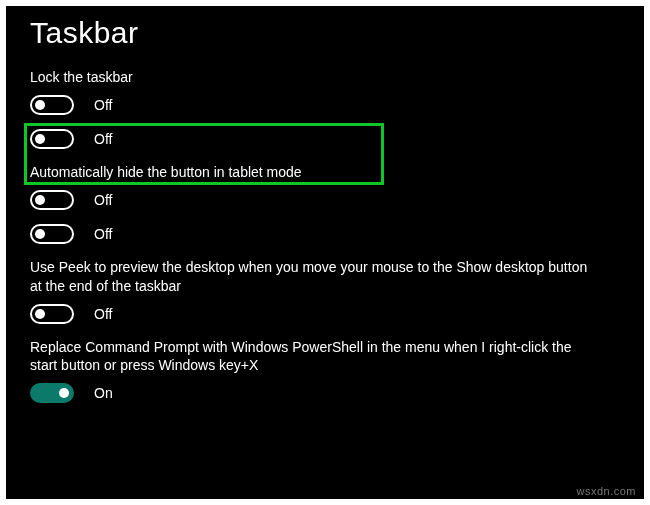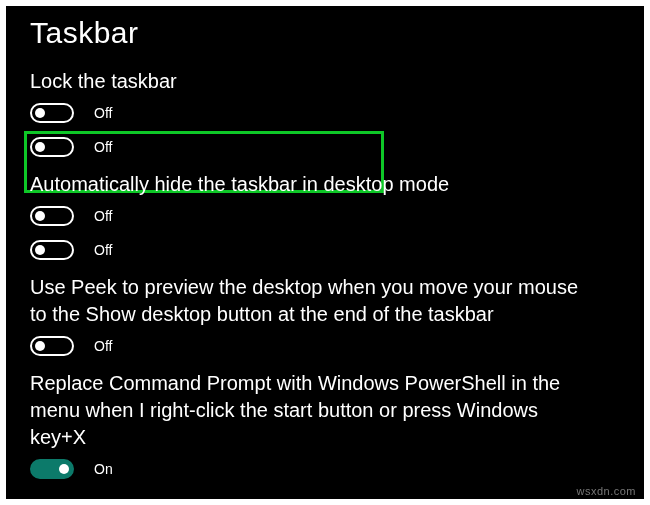--- a/index.html
+++ b/index.html
@@ -26,21 +26,21 @@
       font-size: 30px;
       font-weight: 300;
       letter-spacing: 0.5px;
       margin-bottom: 18px;
     }
     .setting {
       margin-bottom: 14px;
       position: relative;
     }
     .setting-label {
-      font-size: 20px;
+      font-size: 14px;
       line-height: 1.35;
       color: #fff;
       margin-bottom: 8px;
       display: block;
       max-width: 560px;
     }
     .toggle-row {
       display: flex;
       align-items: center;
       gap: 20px;
@@ -120,21 +120,21 @@
     <div class="highlight-box"></div>
     <div class="toggle-row">
       <div class="toggle off">
         <div class="toggle-knob"></div>
       </div>
       <span class="toggle-state">Off</span>
     </div>
   </div>
 
   <div class="setting">
-    <span class="setting-label">Automatically hide the taskbar in desktop mode</span>
+    <span class="setting-label">Automatically hide the button in tablet mode</span>
     <div class="toggle-row">
       <div class="toggle off">
         <div class="toggle-knob"></div>
       </div>
       <span class="toggle-state">Off</span>
     </div>
   </div>
 
   <div class="setting">
     <div class="toggle-row">

